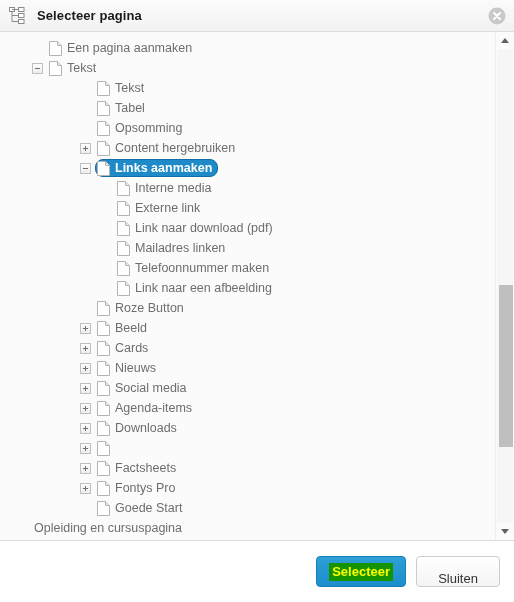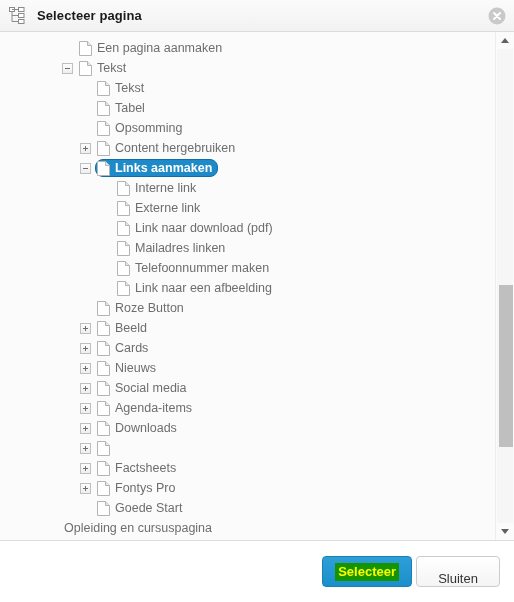--- a/index.html
+++ b/index.html
@@ -151,21 +151,21 @@
     border: 1px solid transparent;
     padding: 0 3px 0 1px;
     margin-left: -1px;
   }
   .node.selected .label {
     color: #ffffff;
     font-weight: bold;
   }
 
   
-  .lvl0 { padding-left: 62px; }
+  .lvl0 { padding-left: 32px; }
   .lvl1 { padding-left: 80px; }
   .lvl2 { padding-left: 100px; }
 
   
   .scrollbar {
     position: absolute;
     right: 0;
     top: 0;
     bottom: 0;
     width: 18px;
@@ -234,21 +234,21 @@
     cursor: pointer;
     box-sizing: border-box;
     display: flex;
     align-items: center;
     justify-content: center;
     padding: 0 12px;
   }
   .btn-primary {
     background: linear-gradient(to bottom, #2e9fd6 0%, #1a8fcc 100%);
     border: 1px solid #1a7fb5;
-    margin-right: 4px;
+    margin-right: 10px;
     position: relative;
   }
   .btn-primary .sel-text {
     background: #159400;
     color: #fbff00;
     font-weight: bold;
     font-size: 13px;
     padding: 1px 3px;
     line-height: 16px;
   }
@@ -351,21 +351,21 @@
             <span class="label">Links aanmaken</span>
           </span>
         </div>
         <div class="node lvl2">
           <span class="toggle-spacer"></span>
           <span class="inner">
             <svg class="page-icon" viewBox="0 0 13 15">
               <path d="M0.5 0.5 H8.5 L12.5 4.5 V14.5 H0.5 Z" fill="#ffffff" stroke="#b4b4b4"></path>
               <path d="M8.5 0.5 V4.5 H12.5" fill="#e8e8e8" stroke="#b4b4b4"></path>
             </svg>
-            <span class="label">Interne link</span>
+            <span class="label">Interne media</span>
           </span>
         </div>
         <div class="node lvl2">
           <span class="toggle-spacer"></span>
           <span class="inner">
             <svg class="page-icon" viewBox="0 0 13 15">
               <path d="M0.5 0.5 H8.5 L12.5 4.5 V14.5 H0.5 Z" fill="#ffffff" stroke="#b4b4b4"></path>
               <path d="M8.5 0.5 V4.5 H12.5" fill="#e8e8e8" stroke="#b4b4b4"></path>
             </svg>
             <span class="label">Externe link</span>

